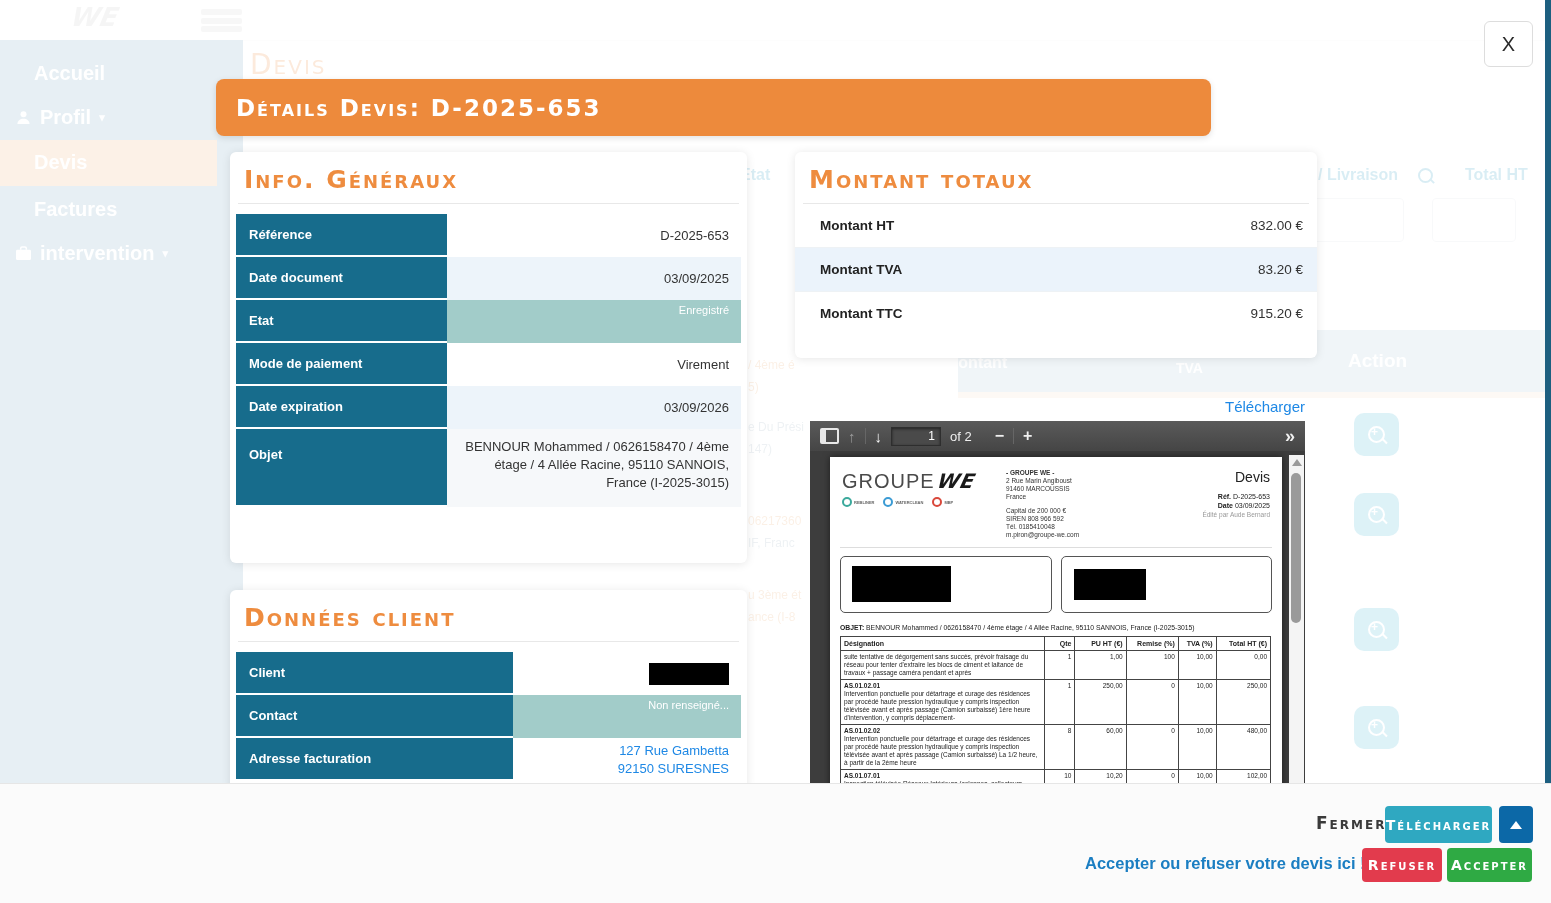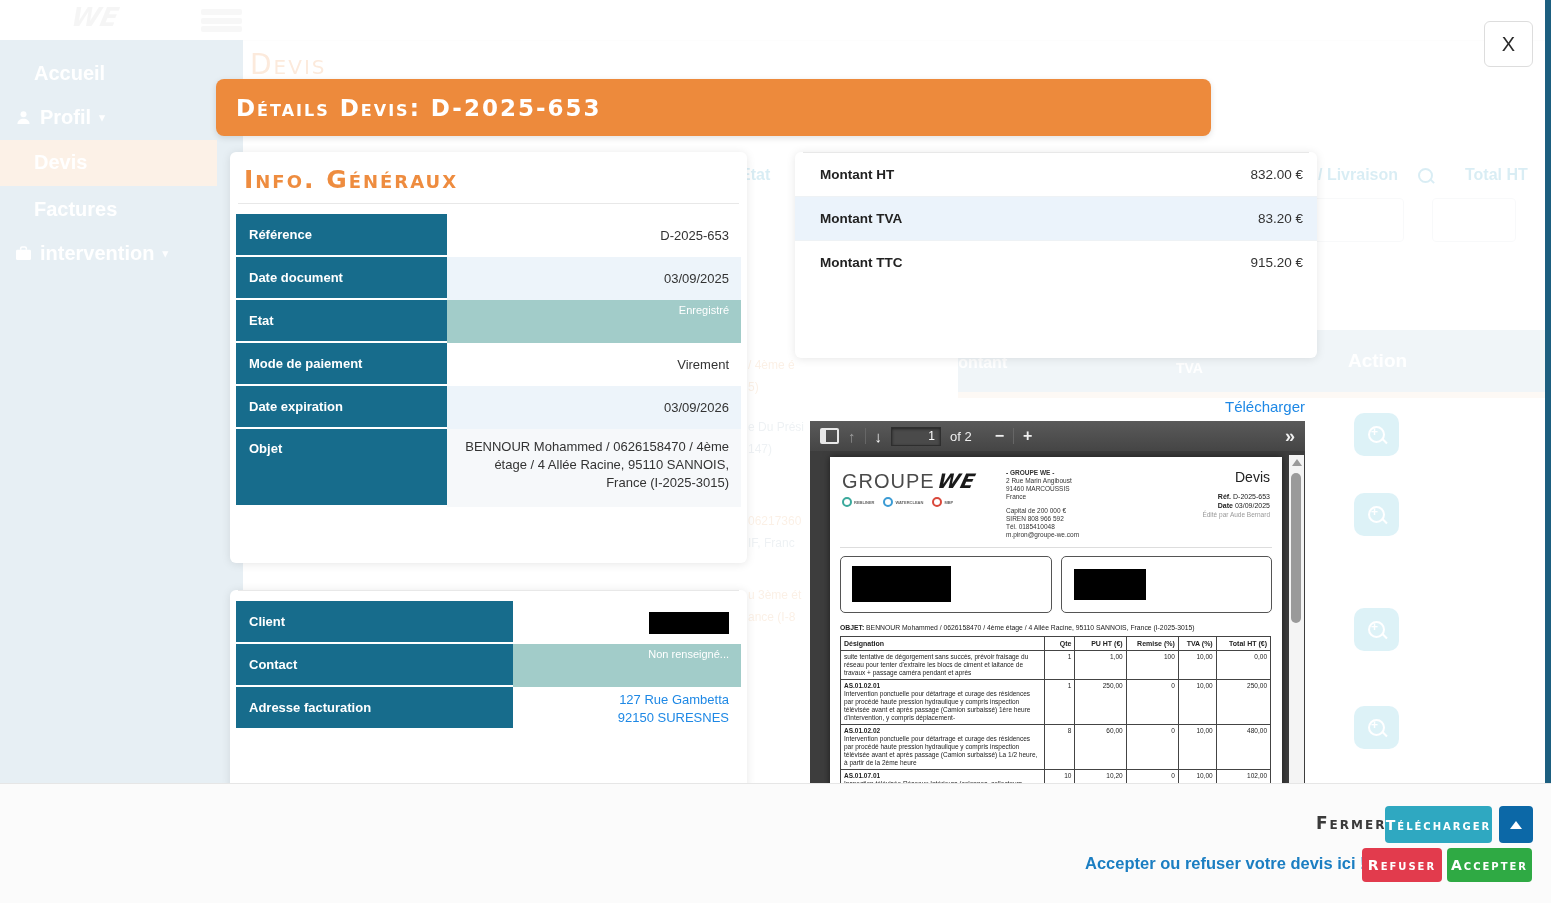--- a/index.html
+++ b/index.html
@@ -252,45 +252,47 @@
       </div>
       <div class="irow">
         <div class="ilabel">Mode de paiement</div>
         <div class="ival">Virement</div>
       </div>
       <div class="irow">
         <div class="ilabel">Date expiration</div>
         <div class="ival v-alt">03/09/2026</div>
       </div>
       <div class="irow irow-tall">
-        <div class="ilabel" style="align-items:flex-start;padding-top:12px;">Objet</div>
+        <div class="ilabel" style="align-items:flex-start;padding-top:18px;">Objet</div>
         <div class="ival v-soft v-objet">BENNOUR Mohammed / 0626158470 / 4ème étage / 4 Allée Racine, 95110 SANNOIS, France (I-2025-3015)</div>
       </div>
     </div>
   </section>
 
   <section class="card card-montant">
+    <div class="card-title disp">Montant totaux</div>
     <hr class="card-hr">
     <div>
       <div class="mrow">
         <span class="mlabel">Montant HT</span>
         <span class="mval">832.00 €</span>
       </div>
       <div class="mrow m-alt">
         <span class="mlabel">Montant TVA</span>
         <span class="mval">83.20 €</span>
       </div>
       <div class="mrow">
         <span class="mlabel">Montant TTC</span>
         <span class="mval">915.20 €</span>
       </div>
     </div>
   </section>
 
   <section class="card card-client">
+    <div class="card-title disp">Données client</div>
     <hr class="card-hr">
     <div class="itable ctable">
       <div class="irow">
         <div class="ilabel">Client</div>
         <div class="ival">
             <span class="redact"></span>
           </div>
       </div>
       <div class="irow">
         <div class="ilabel">Contact</div>

